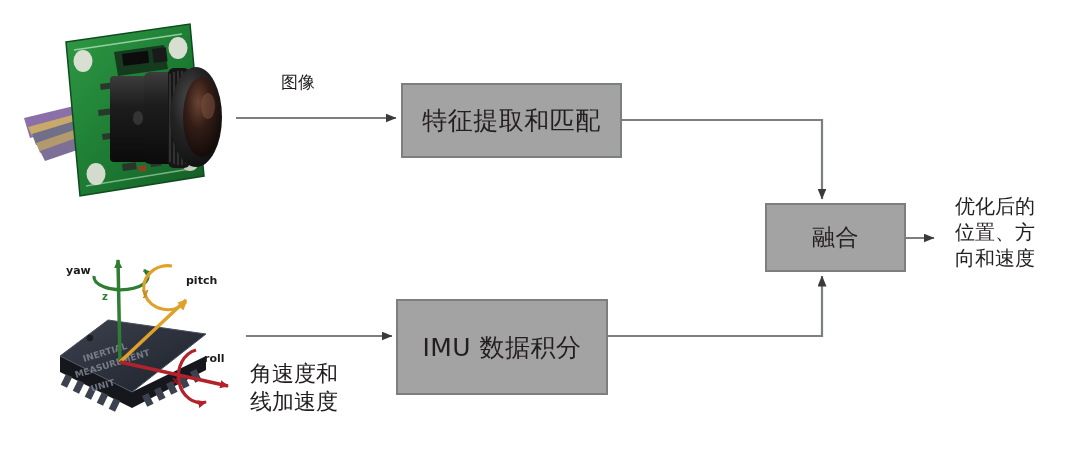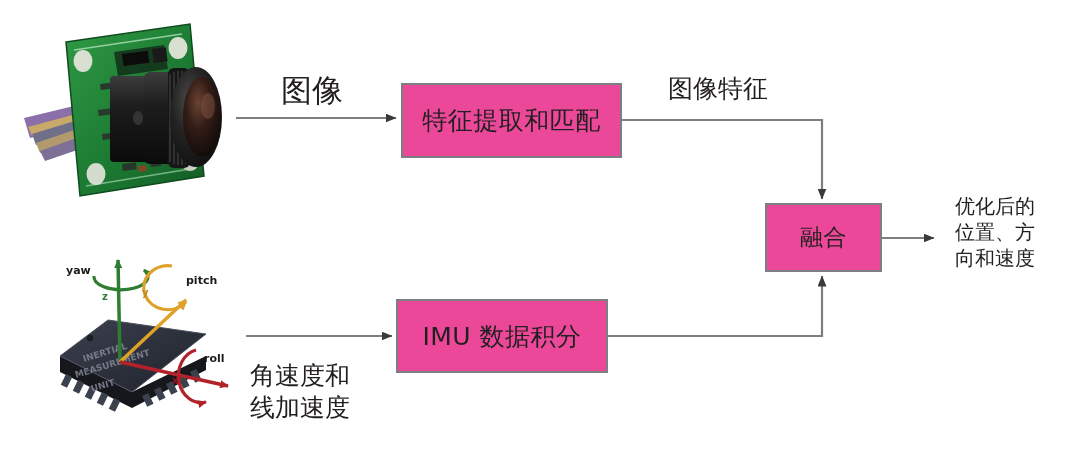--- a/index.html
+++ b/index.html
@@ -7,33 +7,33 @@
     width:1080px;height:455px;position:relative;overflow:hidden;
     font-family:"DejaVu Sans","Liberation Sans",sans-serif;
     color:#231f20;
   }
   #canvas{position:absolute;left:0;top:0;width:1080px;height:455px;}
   .svg-layer{position:absolute;left:0;top:0;width:1080px;height:455px;}
 
   
   .pbox{
     position:absolute;box-sizing:border-box;
-    border:2px solid #7b7f82;background:#ec4899;
+    border:2px solid #7b7f82;background:#a3a3a3;
     display:flex;align-items:center;justify-content:center;
     color:#231f20;letter-spacing:.5px;white-space:nowrap;
   }
   #box-feature{left:401px;top:83px;width:221px;height:75px;font-size:25px;}
-  #box-imu{left:396px;top:299px;width:212px;height:74px;font-size:25px;}
-  #box-fusion{left:765px;top:203px;width:117px;height:69px;font-size:23px;}
+  #box-imu{left:396px;top:299px;width:212px;height:96px;font-size:25px;}
+  #box-fusion{left:765px;top:203px;width:141px;height:69px;font-size:23px;}
 
   
   .elabel{position:absolute;color:#231f20;white-space:pre-line;line-height:1.22;}
-  #lbl-image{left:281px;top:72px;font-size:31px;text-align:center;}
+  #lbl-image{left:281px;top:72px;font-size:17px;text-align:center;}
   #lbl-image-features{left:668px;top:74px;font-size:25px;}
-  #lbl-angular{left:250px;top:360px;font-size:25px;line-height:1.26;text-align:right;}
+  #lbl-angular{left:250px;top:360px;font-size:22px;line-height:1.26;text-align:right;}
   #lbl-pose-vel{left:637px;top:358px;font-size:25px;}
   #lbl-output{left:955px;top:193px;font-size:20px;line-height:1.30;}
 
   
   #camera-photo{position:absolute;left:18px;top:14px;width:218px;height:196px;}
   #imu-photo{position:absolute;left:46px;top:238px;width:200px;height:196px;}
 
   .photo-frame{background:#ffffff;}
 </style>
 </head>
@@ -214,21 +214,20 @@
   </div>
 
   <div id="box-feature" class="pbox">特征提取和匹配</div>
 
   <div id="box-imu" class="pbox">IMU 数据积分</div>
 
   <div id="box-fusion" class="pbox">融合</div>
 
   <div id="lbl-image" class="elabel">图像</div>
 
-  <div id="lbl-image-features" class="elabel">图像特征</div>
 
   <div id="lbl-angular" class="elabel">角速度和
 线加速度</div>
 
 
   <div id="lbl-output" class="elabel">优化后的
 位置、方
 向和速度</div>
 
 </div>

